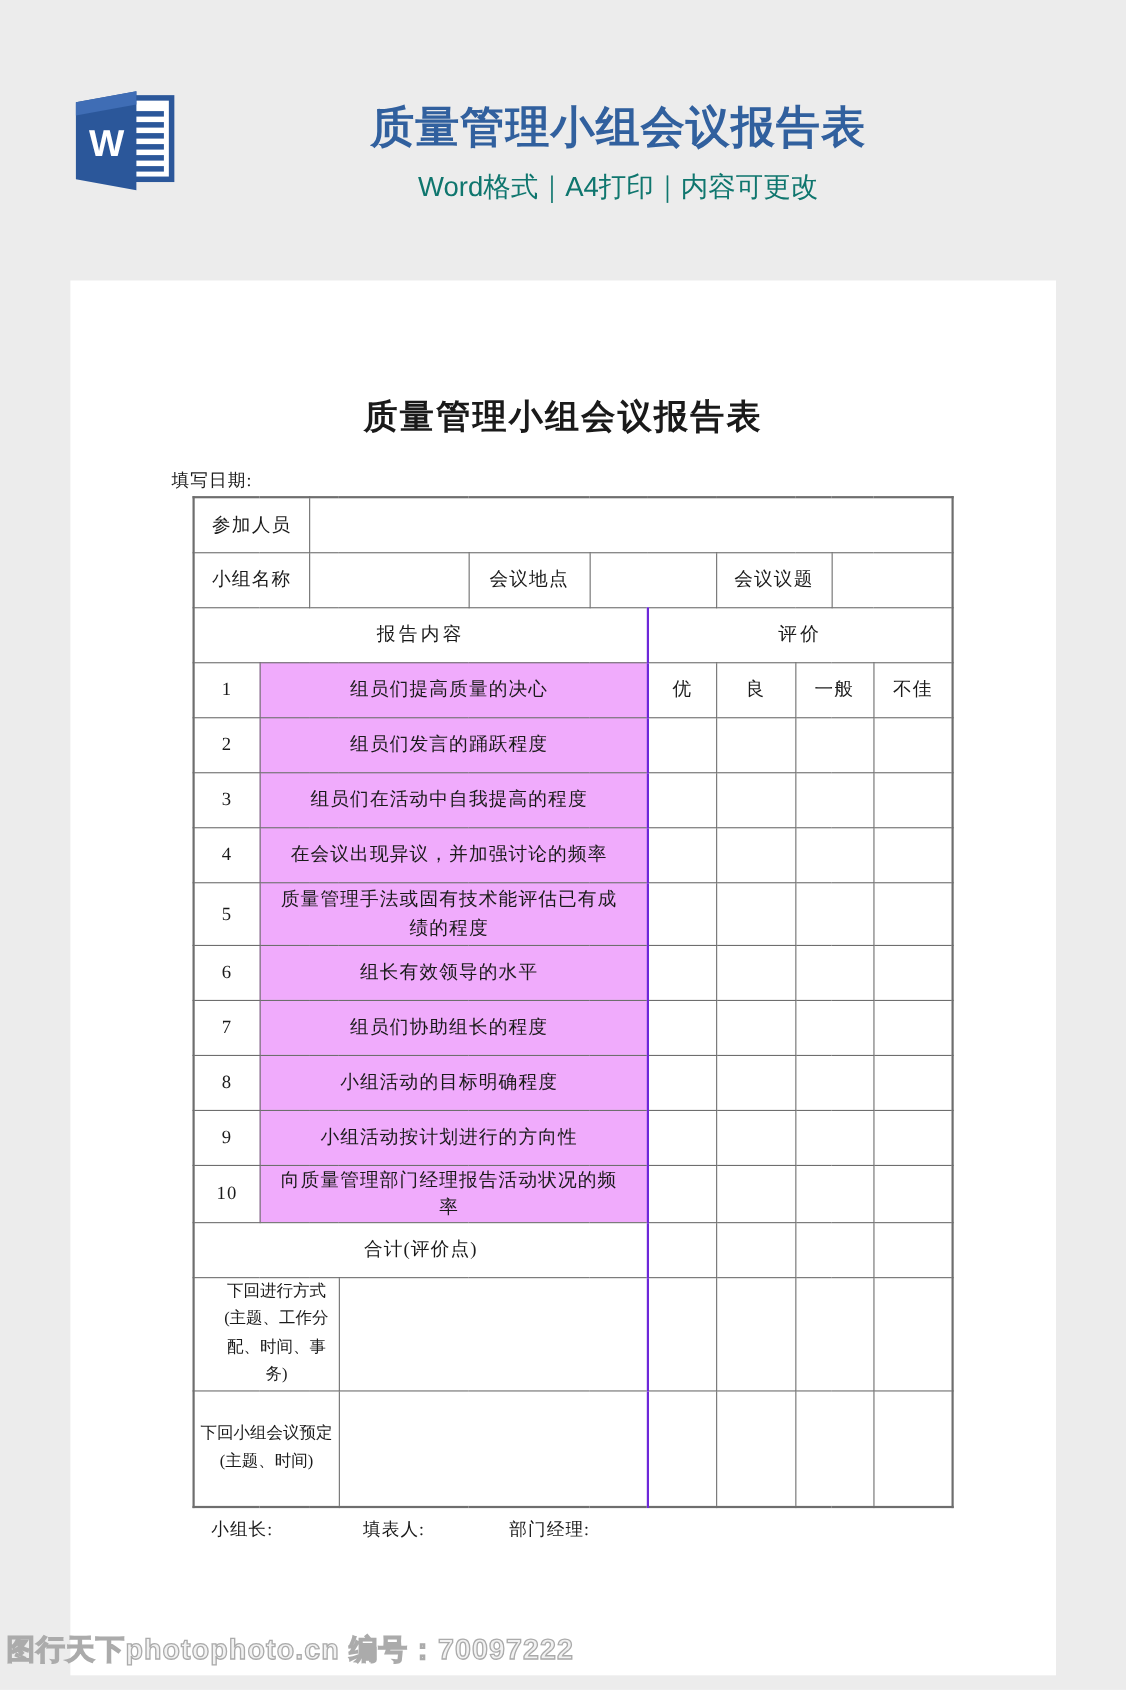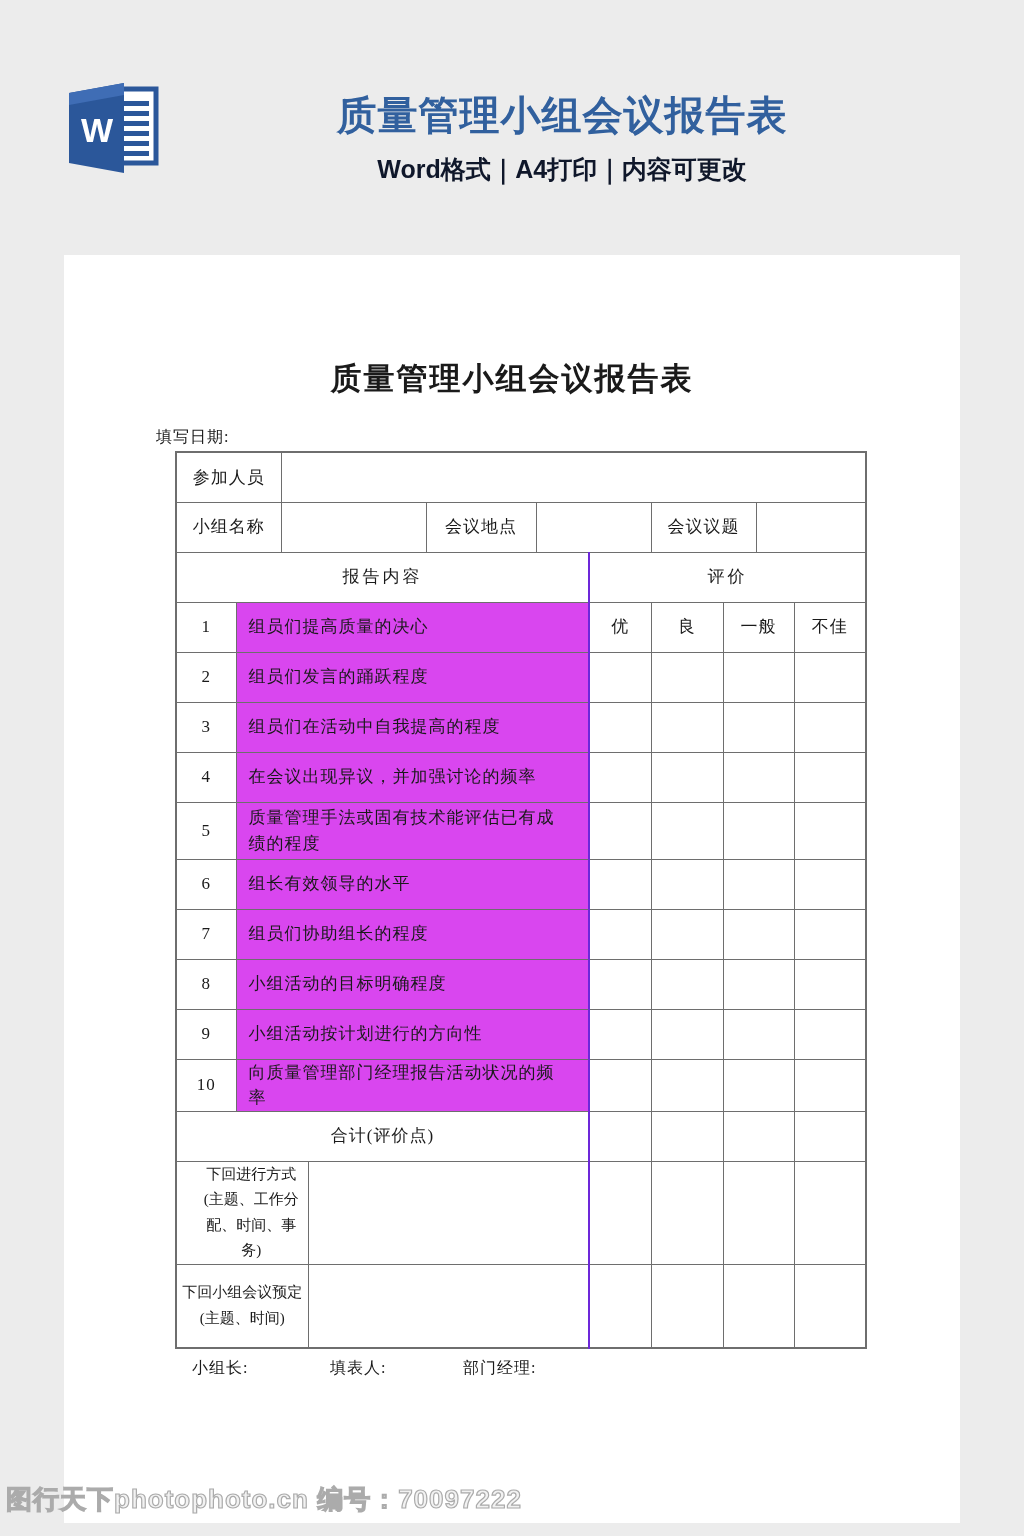--- a/index.html
+++ b/index.html
@@ -6,40 +6,40 @@
   html,body { width:1024px; }
   body { font-family:"Liberation Sans","DejaVu Sans",sans-serif; background:#ececec; }
   .canvas { position:relative; width:1024px; height:1536px; background:#ececec; overflow:hidden; }
 
   
   .site-header { position:relative; width:1024px; height:255px; background:#ececec; }
   .word-icon { position:absolute; left:60px; top:78px; width:104px; height:100px; }
   .header-title { position:absolute; left:0; right:0; top:88px; padding-left:100px;
                   text-align:center; font-size:40px; font-weight:bold; color:#31609e; letter-spacing:1px; }
   .header-subtitle { position:absolute; left:0; right:0; top:153px; padding-left:100px;
-                     text-align:center; font-size:25px; color:#0f172a;font-weight:bold; }
+                     text-align:center; font-size:25px; color:#0f766e; }
 
   
   .page { position:absolute; left:64px; top:255px; width:896px; height:1268px; background:#ffffff;
           font-family:"Liberation Serif","DejaVu Serif",serif; color:#1a1a1a; }
   .doc-title { margin-top:103px; text-align:center; font-size:31px; font-weight:bold; letter-spacing:2px; }
   .date-label { margin:27px 0 3px 92px; font-size:16px; letter-spacing:1px; }
 
   table.report-table { margin-left:111px; width:690px; border-collapse:collapse; table-layout:fixed;
                        border:2px solid #6e6e6e; }
   .report-table td { border:1px solid #6e6e6e; font-size:17px; vertical-align:middle;
                      text-align:center; letter-spacing:1px; line-height:1.5; }
   td.eval-divider { border-left:2px solid #6d28d9; }
   tr.section-header td { letter-spacing:3px; }
-  td.item-text { text-align:left; background:#d946ef; padding:0 20px 0 12px; }
+  td.item-text { text-align:center; background:#f0abfc; padding:0 20px 0 12px; }
   td.side-label { font-size:15px; padding:0 2px; letter-spacing:0; line-height:1.7; }
   .h50 td { height:50px; }
   .h57 td { height:57px; }
   .h95 td { height:95px;padding-left:20px; }
-  .h102 td { height:84px; }
+  .h102 td { height:106px; }
 
   .signatures { position:relative; margin-left:111px; width:690px; height:26px; margin-top:7px;
                 font-size:16px; letter-spacing:1px; }
   .signatures span { position:absolute; top:2px; }
   .sig-0 { left:17px; }
   .sig-1 { left:155px; }
   .sig-2 { left:288px;text-align:center; }
 
   
   .watermark { position:absolute; left:6px; top:1482px; font-size:26px; font-weight:bold;

